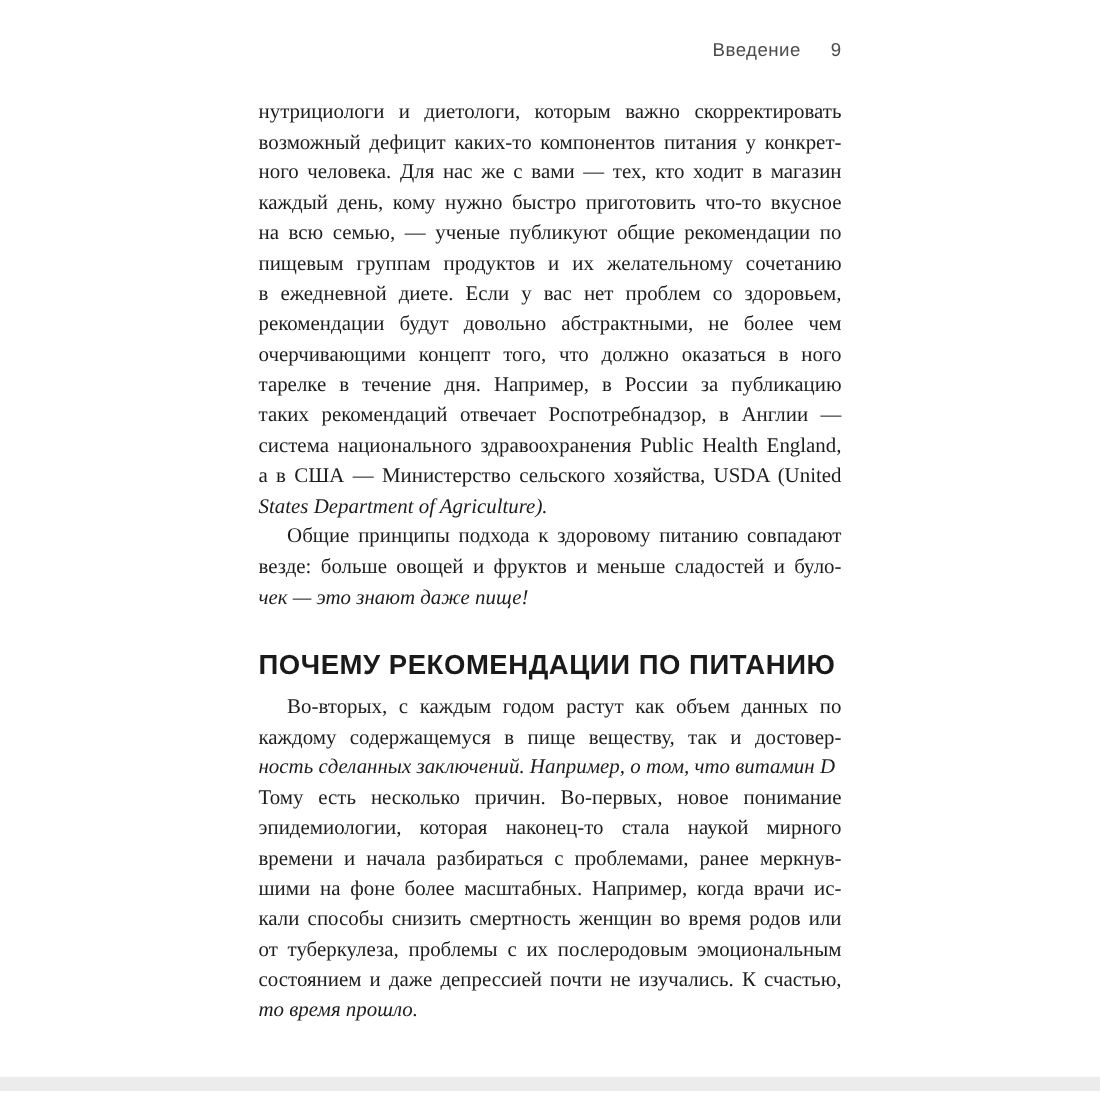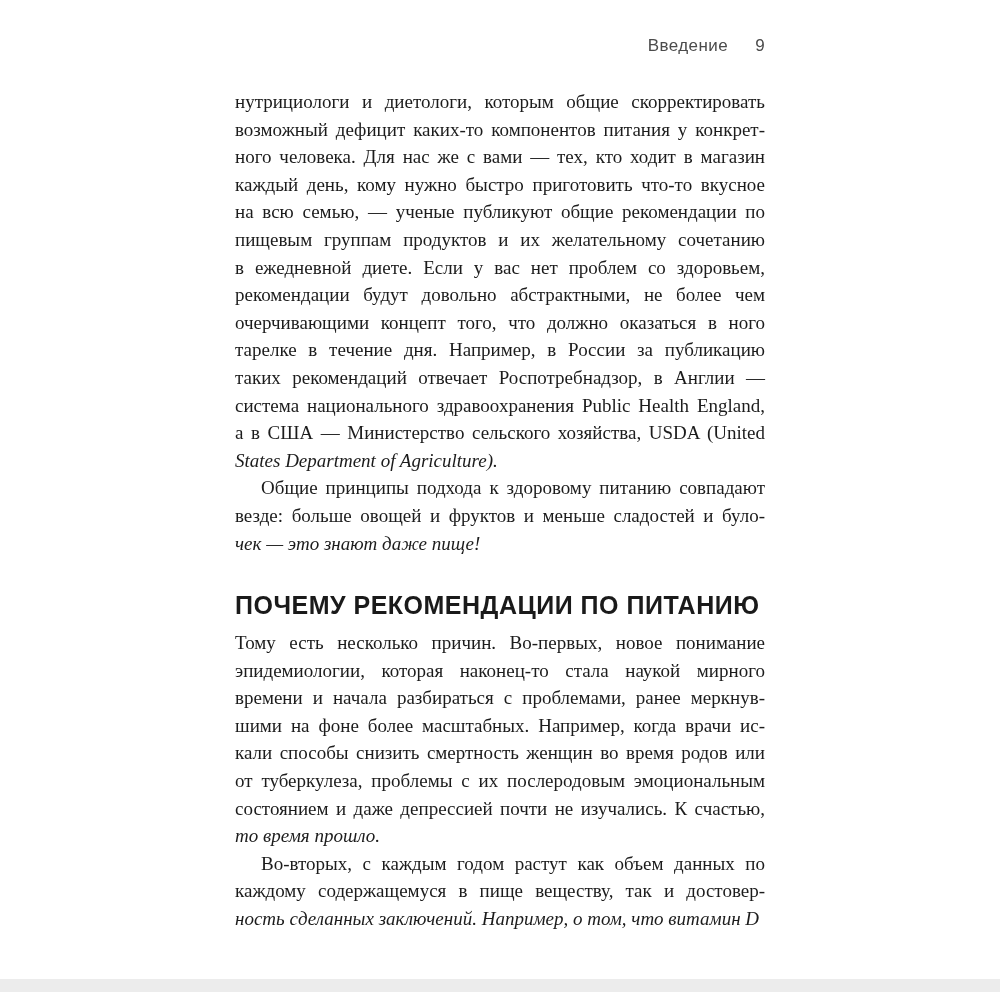--- a/index.html
+++ b/index.html
@@ -76,21 +76,21 @@
   <div class="column">
 
     <div class="running-head">
       <span>Введение</span>
       <span class="pagenum">9</span>
     </div>
 
     <div class="bodytext">
 
       <div>
-        <div class="line">нутрициологи и диетологи, которым общие скорректировать</div>
+        <div class="line">нутрициологи и диетологи, которым важно скорректировать</div>
         <div class="line">возможный дефицит каких-то компонентов питания у конкрет-</div>
         <div class="line">ного человека. Для нас же с вами — тех, кто ходит в магазин</div>
         <div class="line">каждый день, кому нужно быстро приготовить что-то вкусное</div>
         <div class="line">на всю семью, — ученые публикуют общие рекомендации по</div>
         <div class="line">пищевым группам продуктов и их желательному сочетанию</div>
         <div class="line">в ежедневной диете. Если у вас нет проблем со здоровьем,</div>
         <div class="line">рекомендации будут довольно абстрактными, не более чем</div>
         <div class="line">очерчивающими концепт того, что должно оказаться в ного</div>
         <div class="line">тарелке в течение дня. Например, в России за публикацию</div>
         <div class="line">таких рекомендаций отвечает Роспотребнадзор, в Англии —</div>
@@ -103,33 +103,33 @@
         <div class="line indent">Общие принципы подхода к здоровому питанию совпадают</div>
         <div class="line">везде: больше овощей и фруктов и меньше сладостей и було-</div>
         <div class="line last">чек — это знают даже пище!</div>
       </div>
 
       <div class="section-heading">
         <div>ПОЧЕМУ РЕКОМЕНДАЦИИ ПО ПИТАНИЮ</div>
       </div>
 
       <div>
+        <div class="line indent">Во-вторых, с каждым годом растут как объем данных по</div>
+        <div class="line">каждому содержащемуся в пище веществу, так и достовер-</div>
+        <div class="line last">ность сделанных заключений. Например, о том, что витамин D</div>
+      </div>
+
+      <div>
         <div class="line">Тому есть несколько причин. Во-первых, новое понимание</div>
         <div class="line">эпидемиологии, которая наконец-то стала наукой мирного</div>
         <div class="line">времени и начала разбираться с проблемами, ранее меркнув-</div>
         <div class="line">шими на фоне более масштабных. Например, когда врачи ис-</div>
         <div class="line">кали способы снизить смертность женщин во время родов или</div>
         <div class="line">от туберкулеза, проблемы с их послеродовым эмоциональным</div>
         <div class="line">состоянием и даже депрессией почти не изучались. К счастью,</div>
         <div class="line last">то время прошло.</div>
       </div>
 
-      <div>
-        <div class="line indent">Во-вторых, с каждым годом растут как объем данных по</div>
-        <div class="line">каждому содержащемуся в пище веществу, так и достовер-</div>
-        <div class="line last">ность сделанных заключений. Например, о том, что витамин D</div>
-      </div>
-
     </div>
   </div>
 
   <div class="bottom-bar"></div>
 </div>
 
 </body></html>

